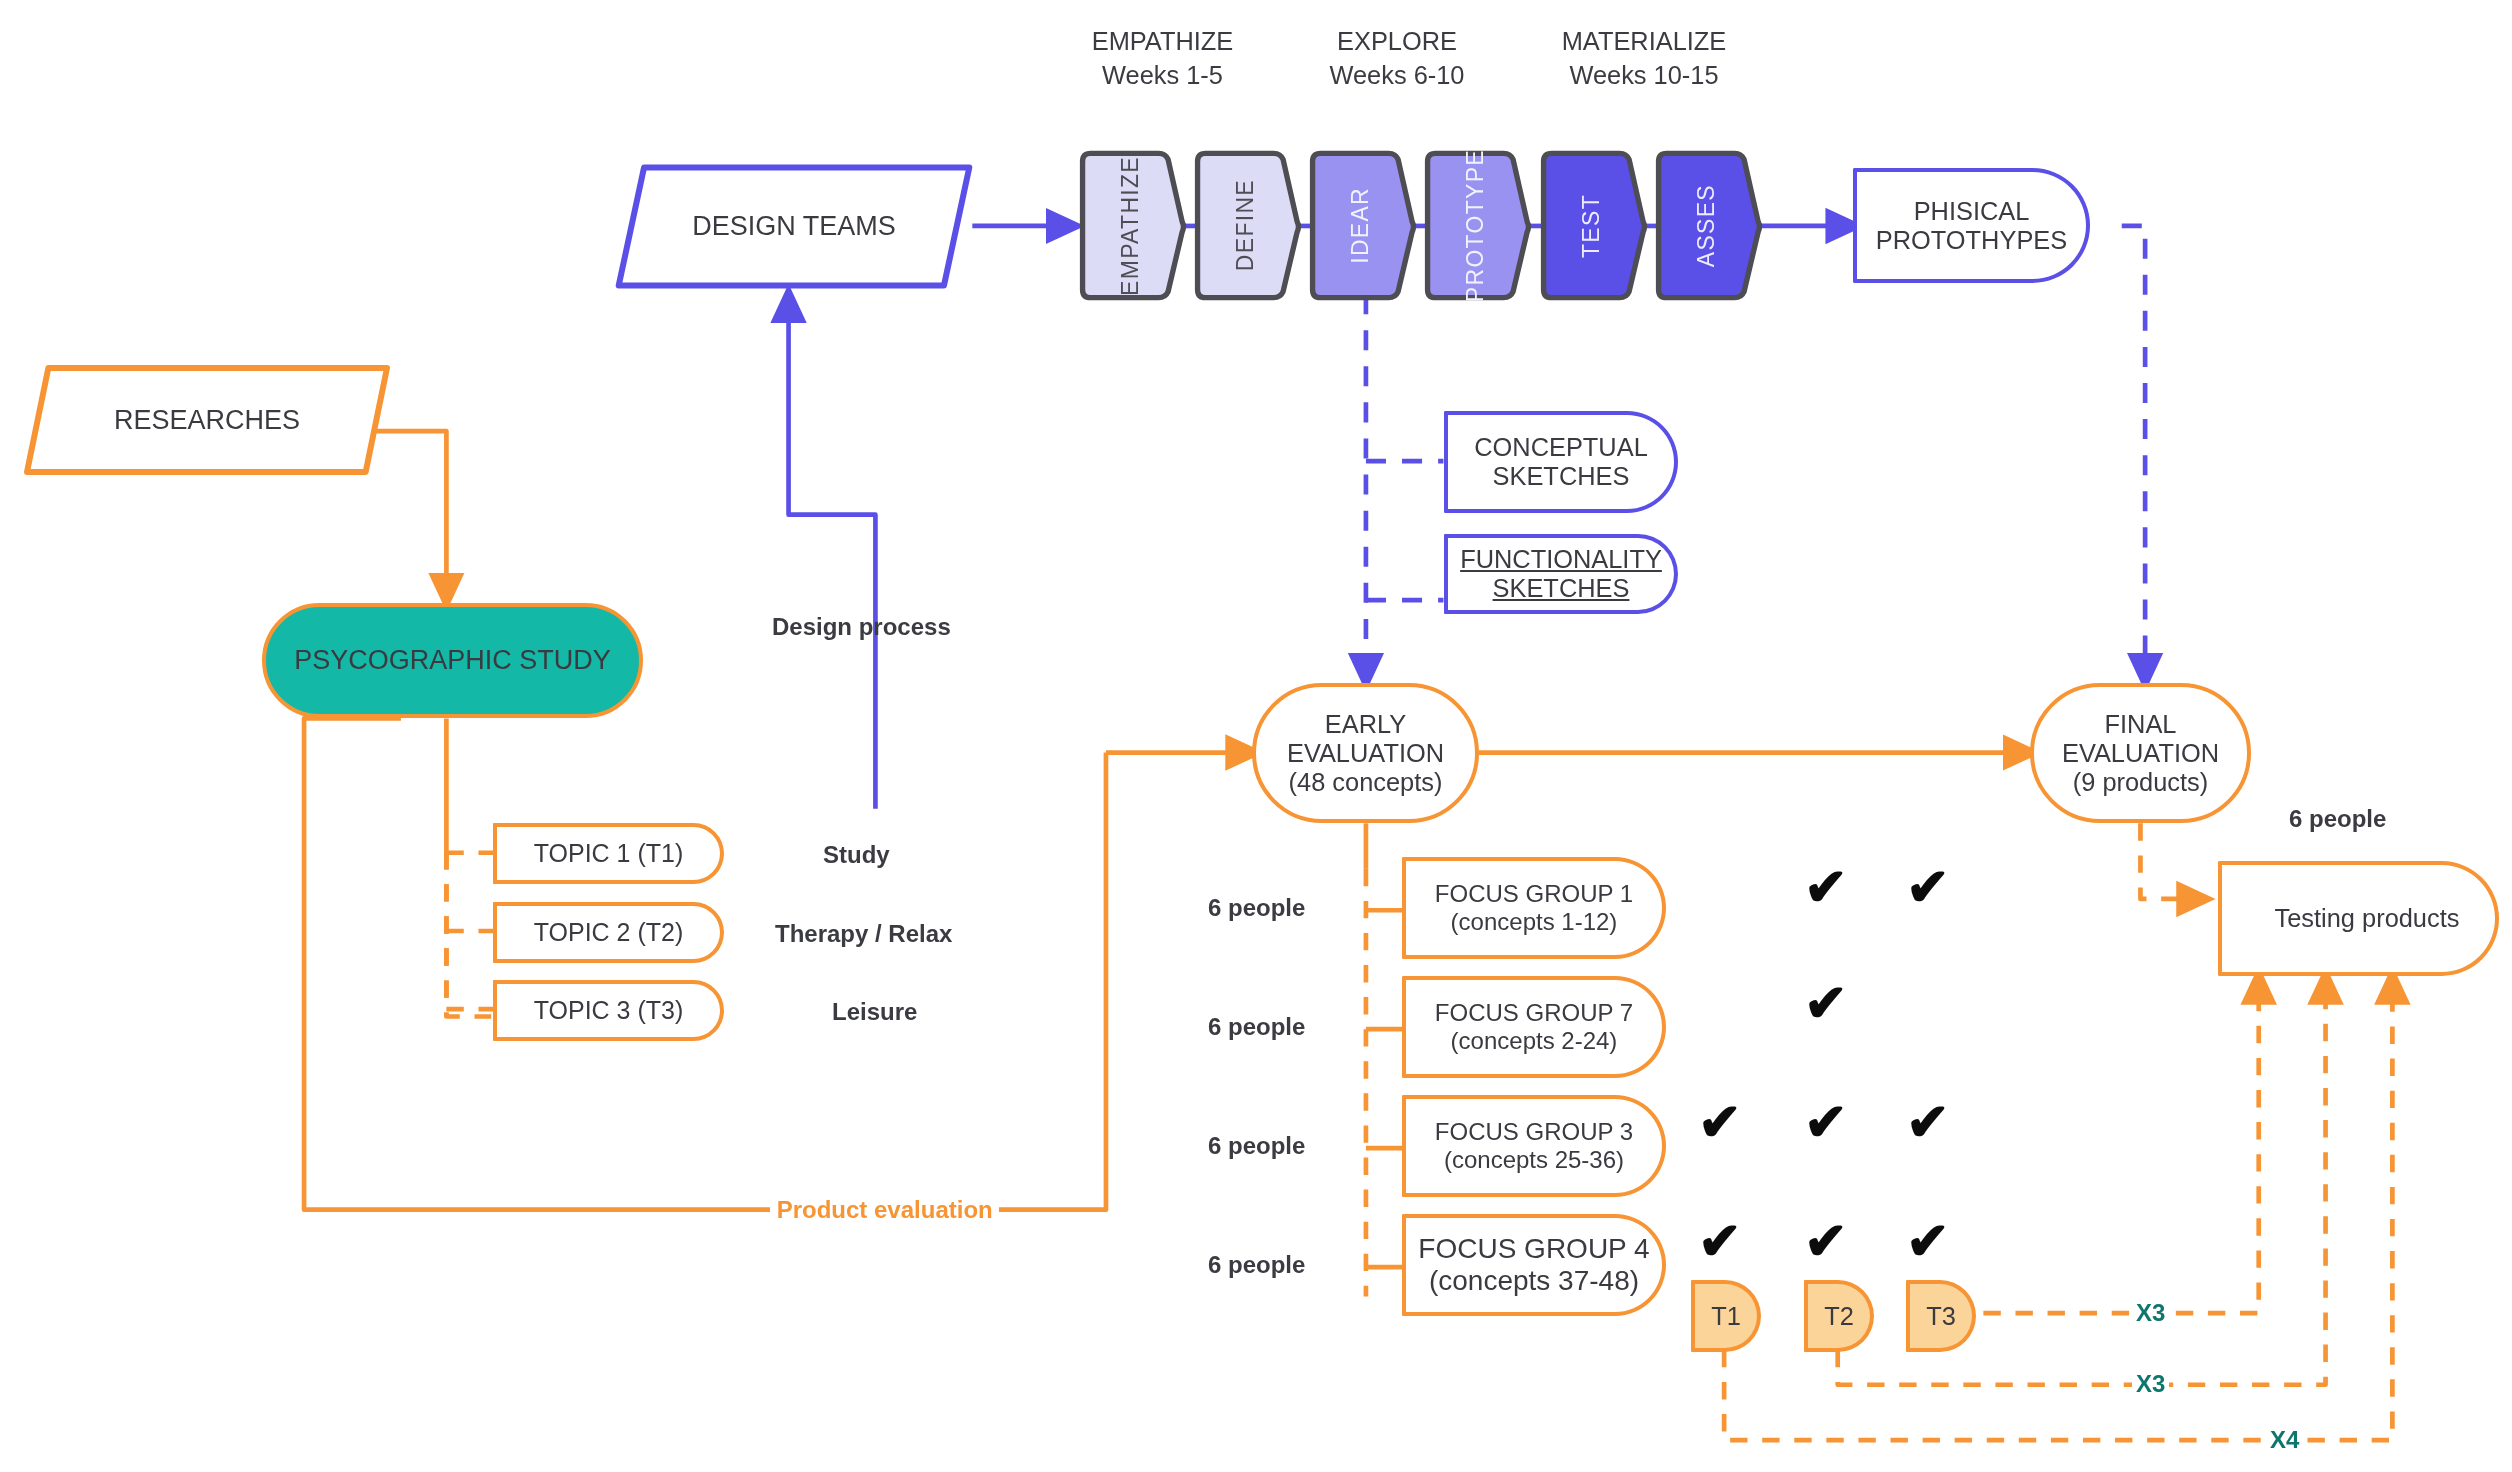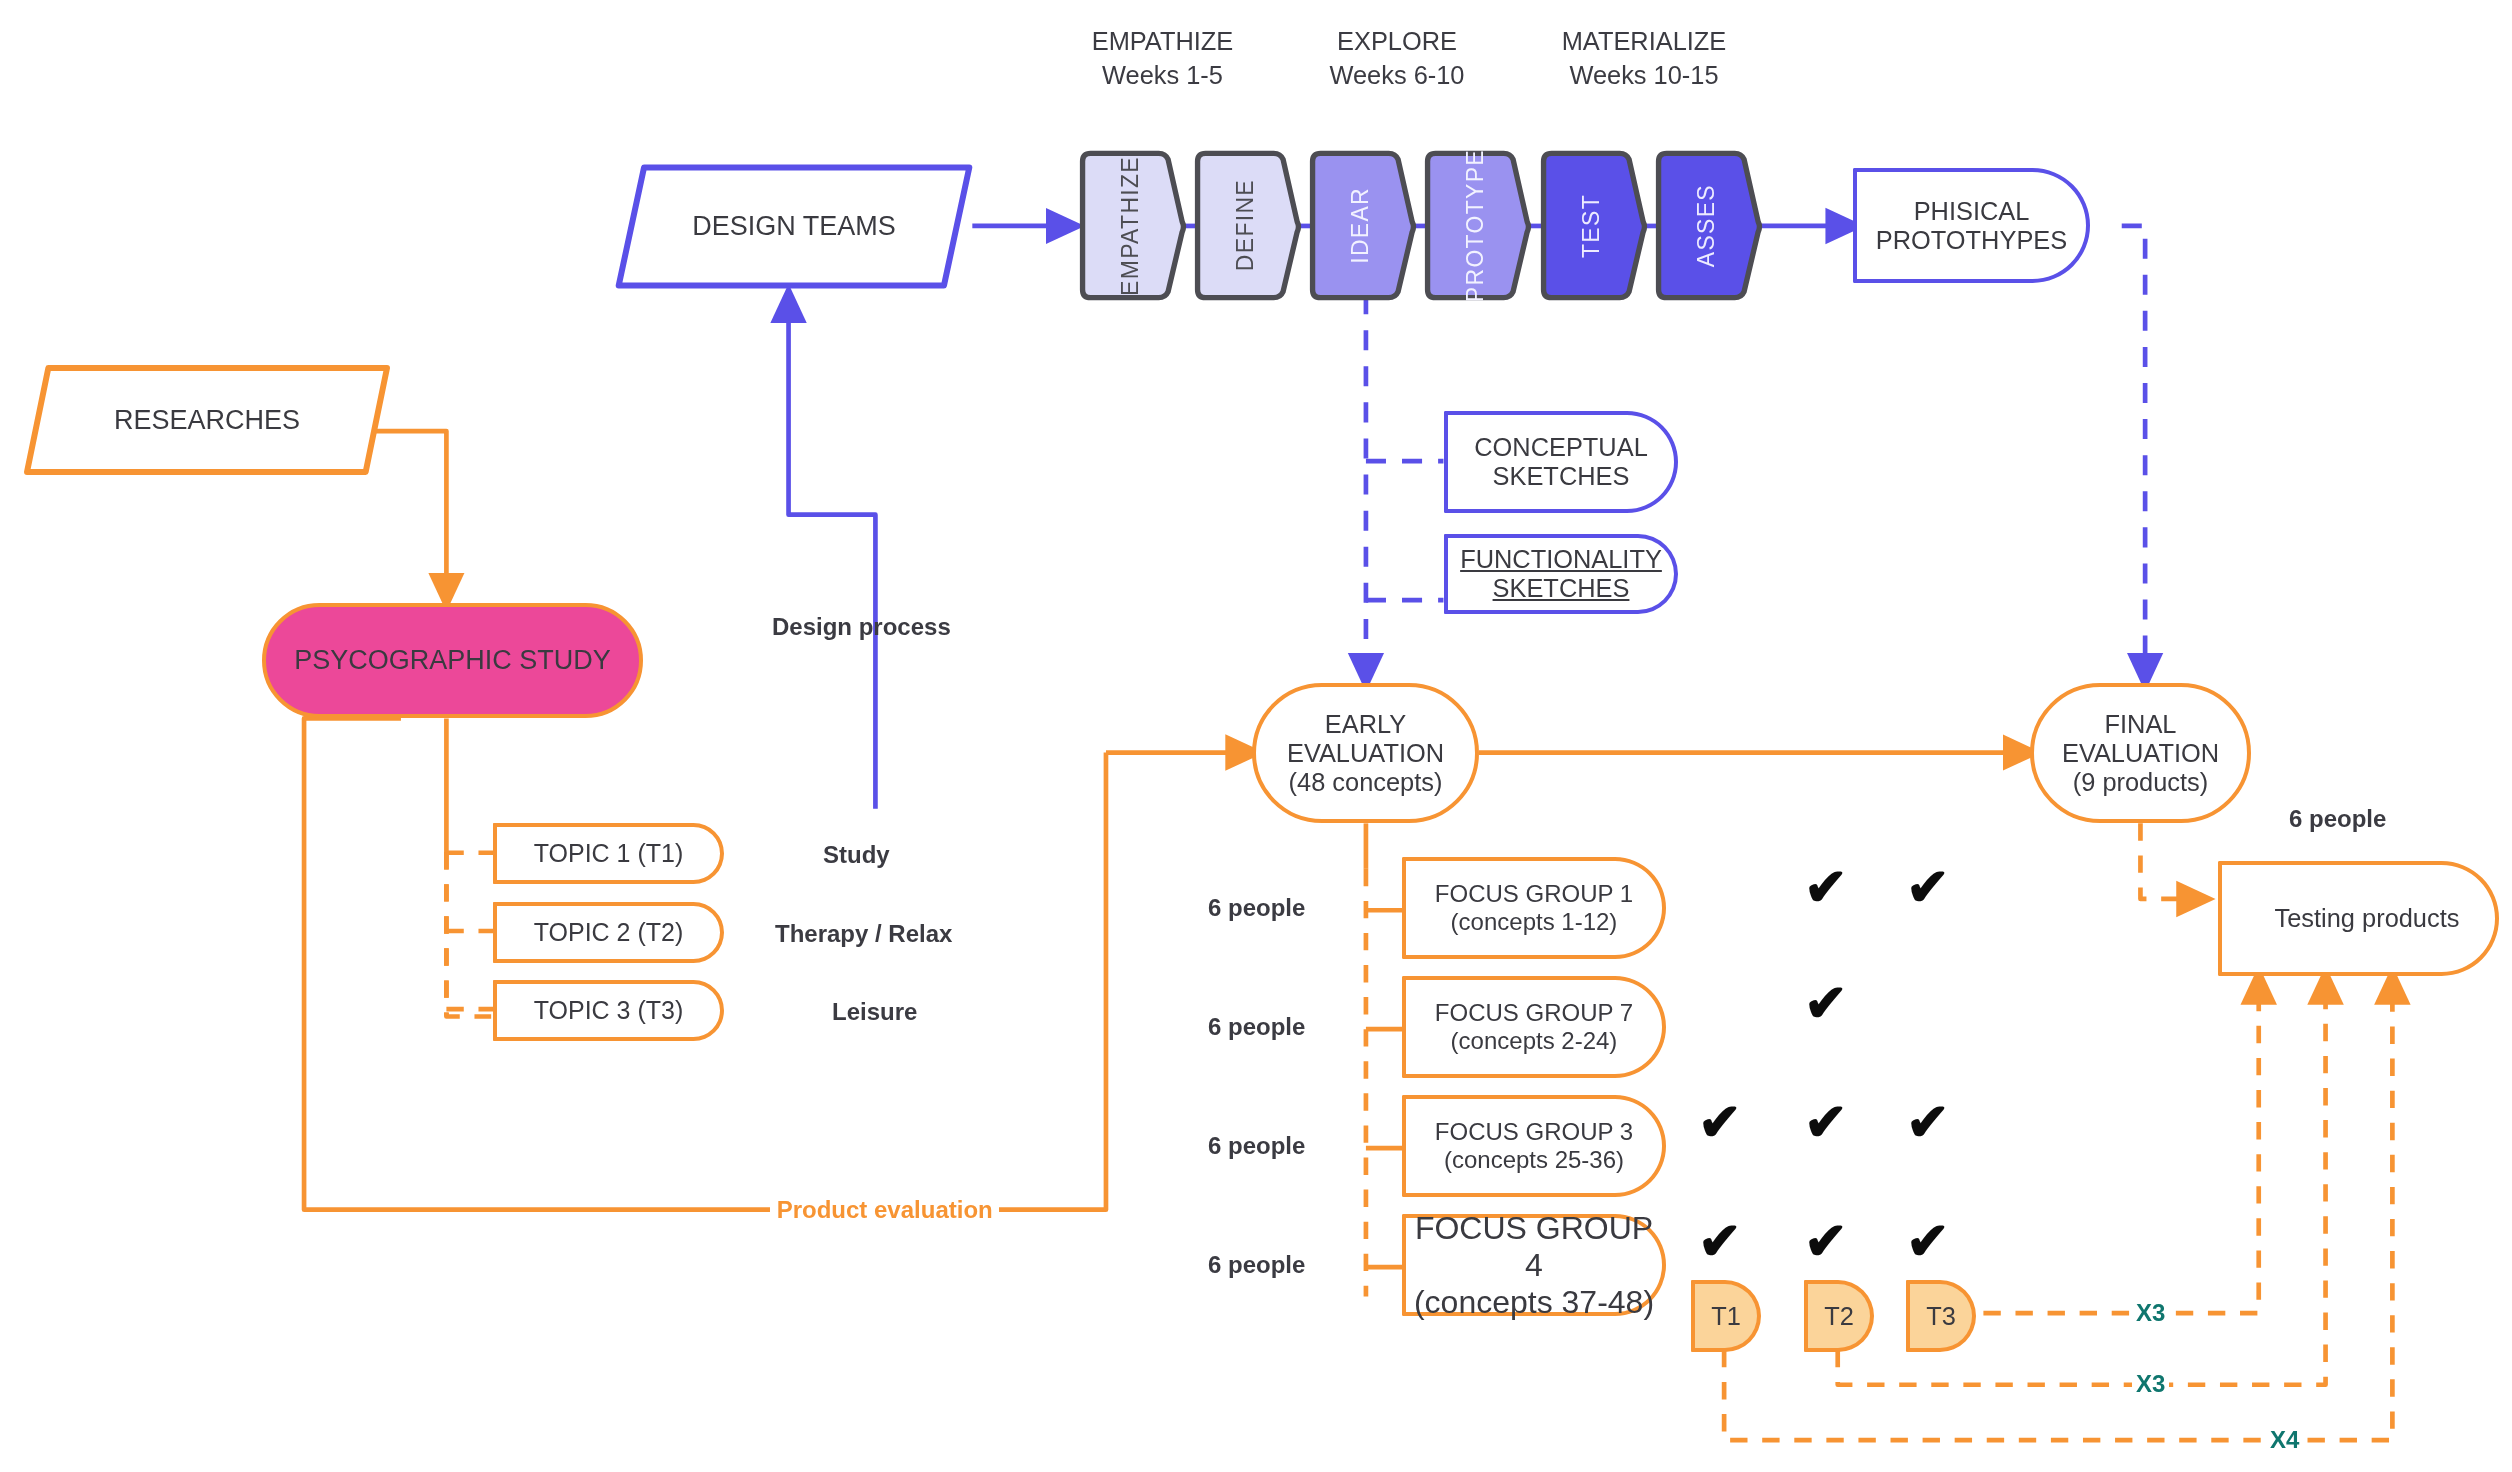--- a/index.html
+++ b/index.html
@@ -17,21 +17,21 @@
   
   .para{position:absolute;}
   .para .lbl{position:absolute;left:0;top:0;width:100%;height:100%;
     display:flex;align-items:center;justify-content:center;color:#3a3a40;font-size:27px;}
 
   
   .rbox{position:absolute;box-sizing:border-box;background:#fff;display:flex;
         align-items:center;justify-content:center;text-align:center;color:#3a3a40;}
   .rbox.blue{border:4px solid #5A50E8;}
   .rbox.orange{border:4px solid #F79433;}
-  .rbox.fillorange{background:#ec4899;border:4px solid #F79433;text-align:center;}
+  .rbox.fillorange{background:#14b8a6;border:4px solid #F79433;text-align:center;}
 
   
   .halfpill{border-radius:17.4px 668px 668px 17.4px;}
   .fullpill{border-radius:668px;}
 
   
   .chev{position:absolute;display:flex;align-items:center;justify-content:center;}
   .chev .cap{writing-mode:vertical-rl;transform:rotate(180deg);
              font-size:23px;letter-spacing:1.3px;font-weight:400;}
 
@@ -275,21 +275,21 @@
 
   <div class="tag" style="left:1208px;top:1132px;">6 people</div>
   <div class="rbox orange halfpill" style="left:1402px;top:1095px;width:264px;height:102px;font-size:24px;">
     <span class="txt">
       <span>FOCUS GROUP 3</span><br>
       <span>(concepts 25-36)</span>
     </span>
   </div>
 
   <div class="tag" style="left:1208px;top:1251px;">6 people</div>
-  <div class="rbox orange halfpill" style="left:1402px;top:1214px;width:264px;height:102px;font-size:32px;justify-content:flex-end;">
+  <div class="rbox orange halfpill" style="left:1402px;top:1214px;width:264px;height:102px;font-size:28px;">
     <span class="txt">
       <span>FOCUS GROUP 4</span><br>
       <span>(concepts 37-48)</span>
     </span>
   </div>
 
   <div class="check" style="left:1804px;top:861px;">✔</div>
   <div class="check" style="left:1906px;top:861px;">✔</div>
 
   <div class="check" style="left:1804px;top:977px;">✔</div>

